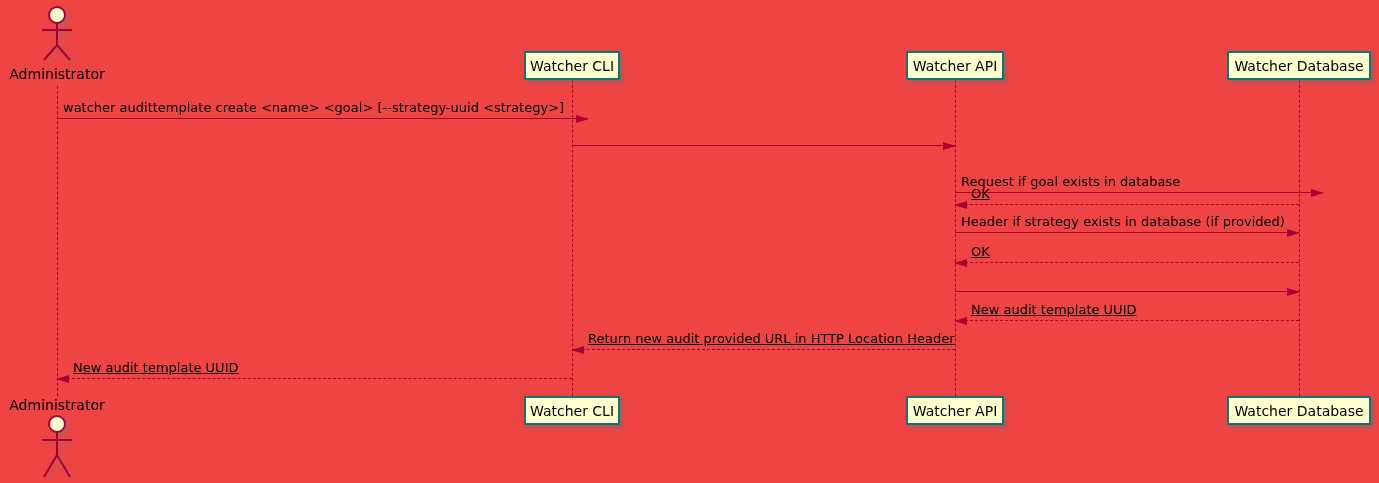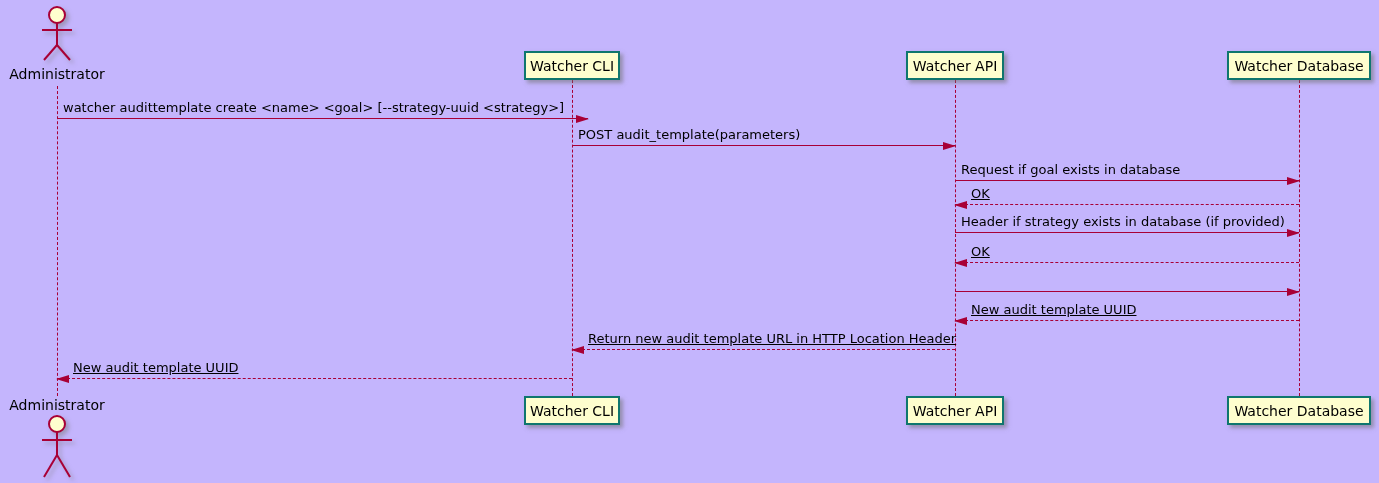--- a/index.html
+++ b/index.html
@@ -1,17 +1,17 @@
 <!DOCTYPE html>
 <html><head>
 <meta charset="utf-8">
 <style>
   html, body { margin:0; padding:0; background:#ffffff; }
   .canvas {
-    position:relative; width:1379px; height:483px; background:#c4b5fd;
+    position:relative; width:1379px; height:483px; background:#ef4444;
     font-family:"DejaVu Sans", sans-serif; color:#000; overflow:hidden;
   }
   .lifeline {
     position:absolute; width:0; border-left:1px dashed #A80036;
   }
   .pbox {
     position:absolute; height:29px; box-sizing:border-box;
     background:#FEFECE; border:2px solid #0f766e;
     display:flex; align-items:center; justify-content:center;
     font-size:14px; white-space:nowrap;
@@ -65,26 +65,25 @@
   <div class="pbox" style="left:906px; top:51px; width:98px;">Watcher API</div>
   <div class="pbox" style="left:1227px;top:51px; width:144px;">Watcher Database</div>
 
   <div class="msg" style="left:57px; top:98px; width:515px;padding-left:16px;">
     <div class="msg-label ltr">watcher audittemplate create &lt;name&gt; &lt;goal&gt; [--strategy-uuid &lt;strategy&gt;]</div>
     <div class="msg-line solid"></div>
     <div class="ah right"></div>
   </div>
 
   <div class="msg" style="left:572px; top:125px; width:383px;">
-    <div class="msg-label ltr">POST audit_template(parameters)</div>
     <div class="msg-line solid"></div>
     <div class="ah right"></div>
   </div>
 
-  <div class="msg" style="left:955px; top:160px; width:344px;">
+  <div class="msg" style="left:955px; top:172px; width:344px;padding-left:24px;">
     <div class="msg-label ltr">Request if goal exists in database</div>
     <div class="msg-line solid"></div>
     <div class="ah right"></div>
   </div>
 
   <div class="msg" style="left:955px; top:184px; width:344px;">
     <div class="msg-label rtl">OK</div>
     <div class="msg-line dashed"></div>
     <div class="ah left"></div>
   </div>
@@ -106,21 +105,21 @@
     <div class="ah right"></div>
   </div>
 
   <div class="msg" style="left:955px; top:300px; width:344px;">
     <div class="msg-label rtl">New audit template UUID</div>
     <div class="msg-line dashed"></div>
     <div class="ah left"></div>
   </div>
 
   <div class="msg" style="left:572px; top:329px; width:383px;">
-    <div class="msg-label rtl">Return new audit template URL in HTTP Location Header</div>
+    <div class="msg-label rtl">Return new audit provided URL in HTTP Location Header</div>
     <div class="msg-line dashed"></div>
     <div class="ah left"></div>
   </div>
 
   <div class="msg" style="left:57px; top:358px; width:515px;">
     <div class="msg-label rtl">New audit template UUID</div>
     <div class="msg-line dashed"></div>
     <div class="ah left"></div>
   </div>
 

